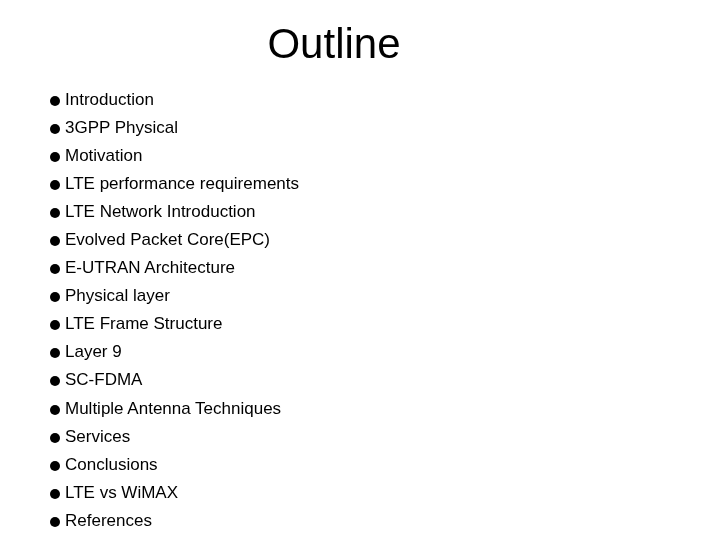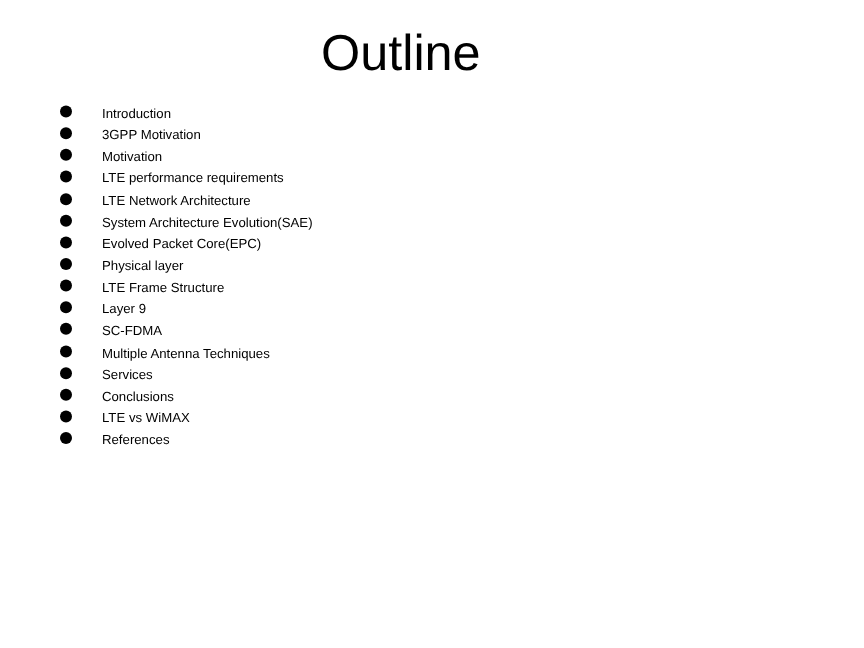--- a/index.html
+++ b/index.html
@@ -37,26 +37,25 @@
 
     .outline-list {
       list-style: none;
       padding: 0;
       margin: 0;
       align-self: flex-start;
       margin-left: 10px;
     }
 
     .outline-list li {
-      font-size: 11px;
+      font-size: 17px;
       color: #000000;
       line-height: 1.65;
       display: flex;
-      align-items: flex-start;
-      gap: 20px;
+      align-items: center;
     }
 
     .bullet {
       display: inline-block;
       width: 10px;
       height: 10px;
       background: #000000;
       border-radius: 50%;
       margin-right: 5px;
       flex-shrink: 0;
@@ -68,41 +67,41 @@
 
 <div class="page">
   <h1 class="title">Outline</h1>
   <ul class="outline-list" id="outline-list">
   <li>
         <span class="bullet"></span>
         <span>Introduction</span>
       </li>
       <li>
         <span class="bullet"></span>
-        <span>3GPP Motivation</span>
+        <span>3GPP Physical</span>
       </li>
       <li>
         <span class="bullet"></span>
         <span>Motivation</span>
       </li>
       <li>
         <span class="bullet"></span>
         <span>LTE performance requirements</span>
       </li>
       <li>
         <span class="bullet"></span>
-        <span>LTE Network Architecture</span>
-      </li>
-      <li>
-        <span class="bullet"></span>
-        <span>System Architecture Evolution(SAE)</span>
+        <span>LTE Network Introduction</span>
       </li>
       <li>
         <span class="bullet"></span>
         <span>Evolved Packet Core(EPC)</span>
+      </li>
+      <li>
+        <span class="bullet"></span>
+        <span>E-UTRAN Architecture</span>
       </li>
       <li>
         <span class="bullet"></span>
         <span>Physical layer</span>
       </li>
       <li>
         <span class="bullet"></span>
         <span>LTE Frame Structure</span>
       </li>
       <li>

